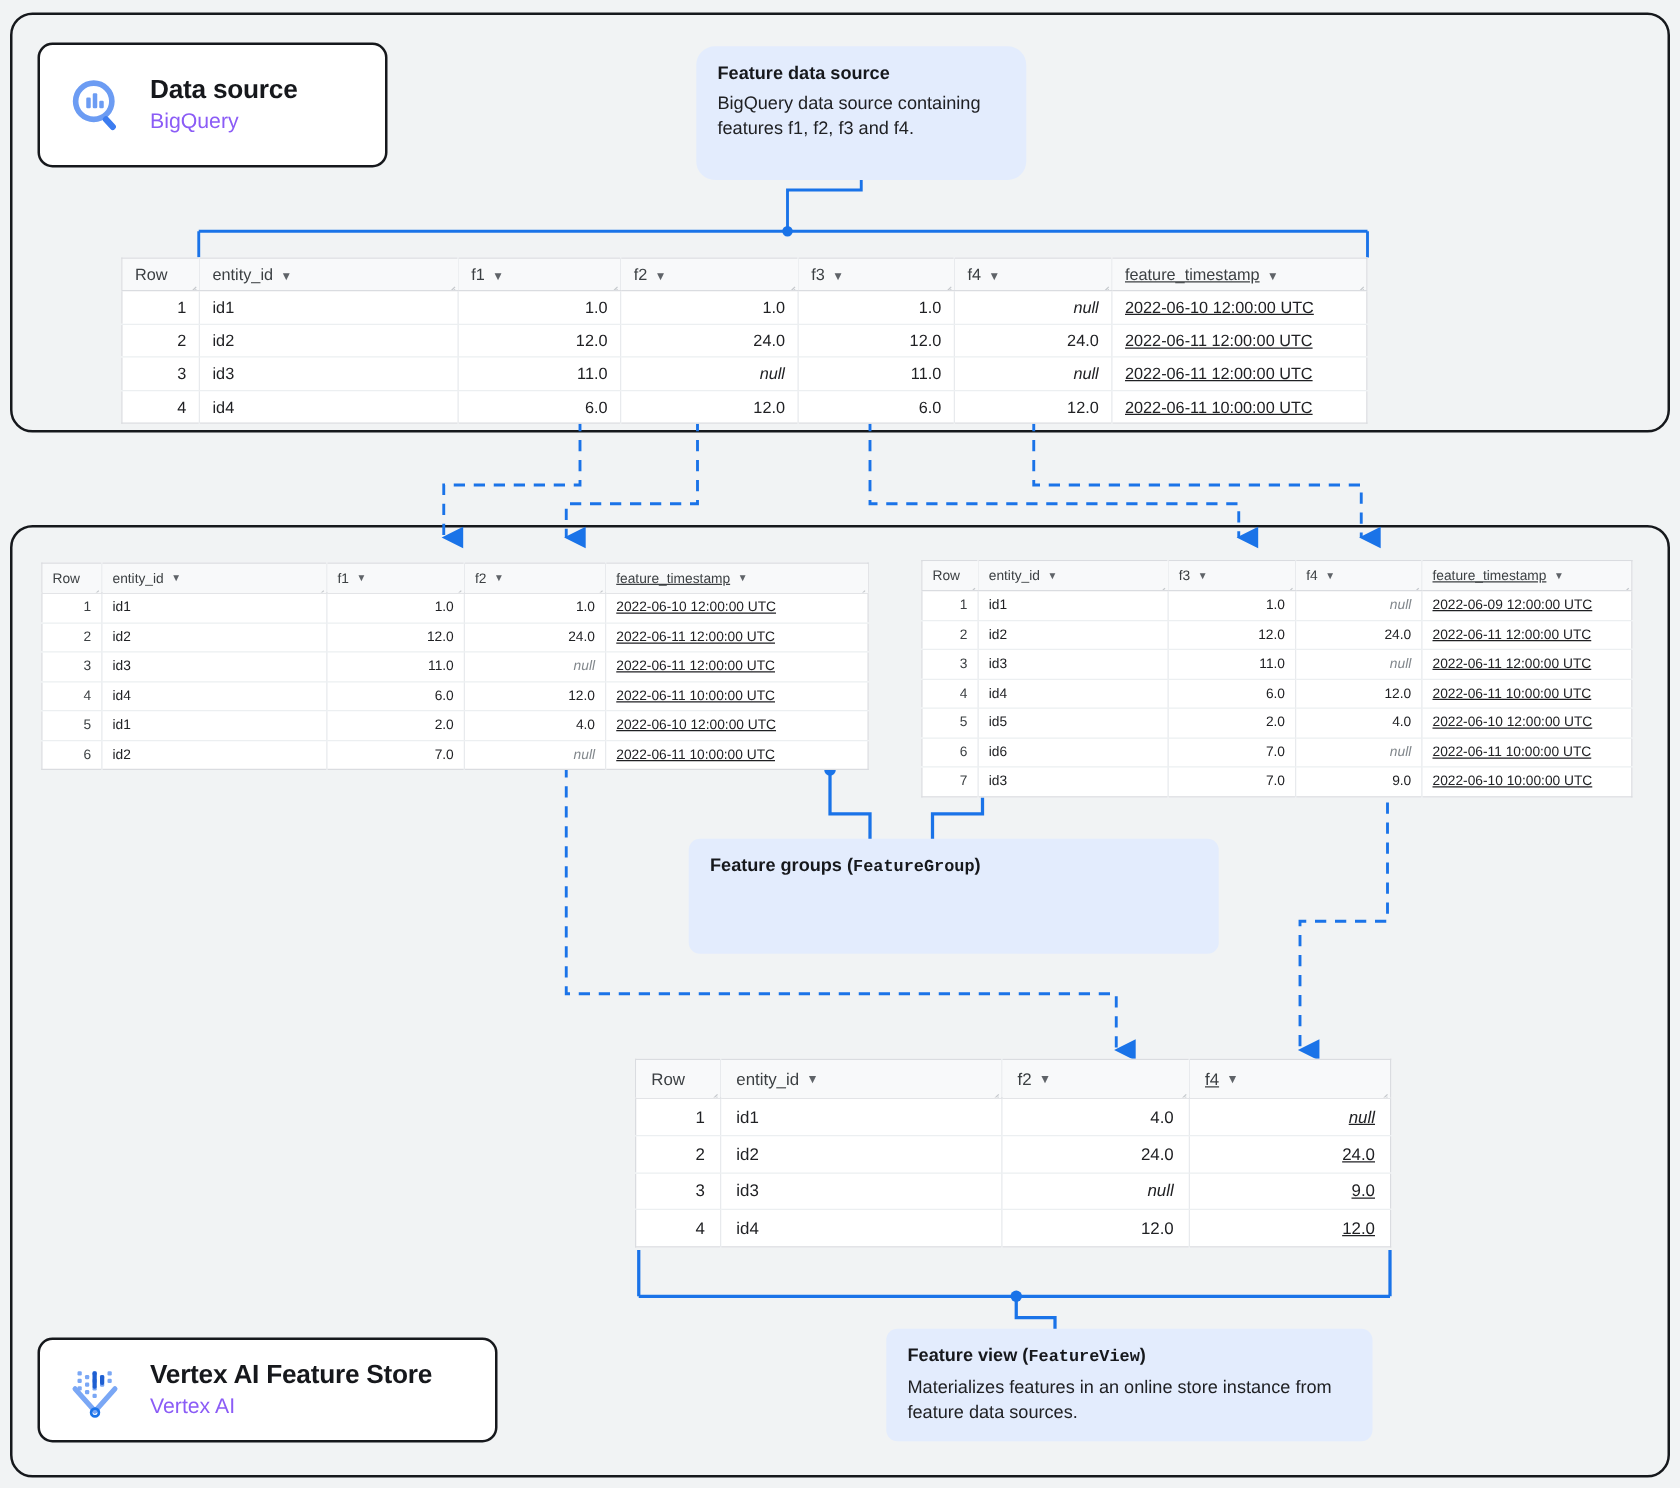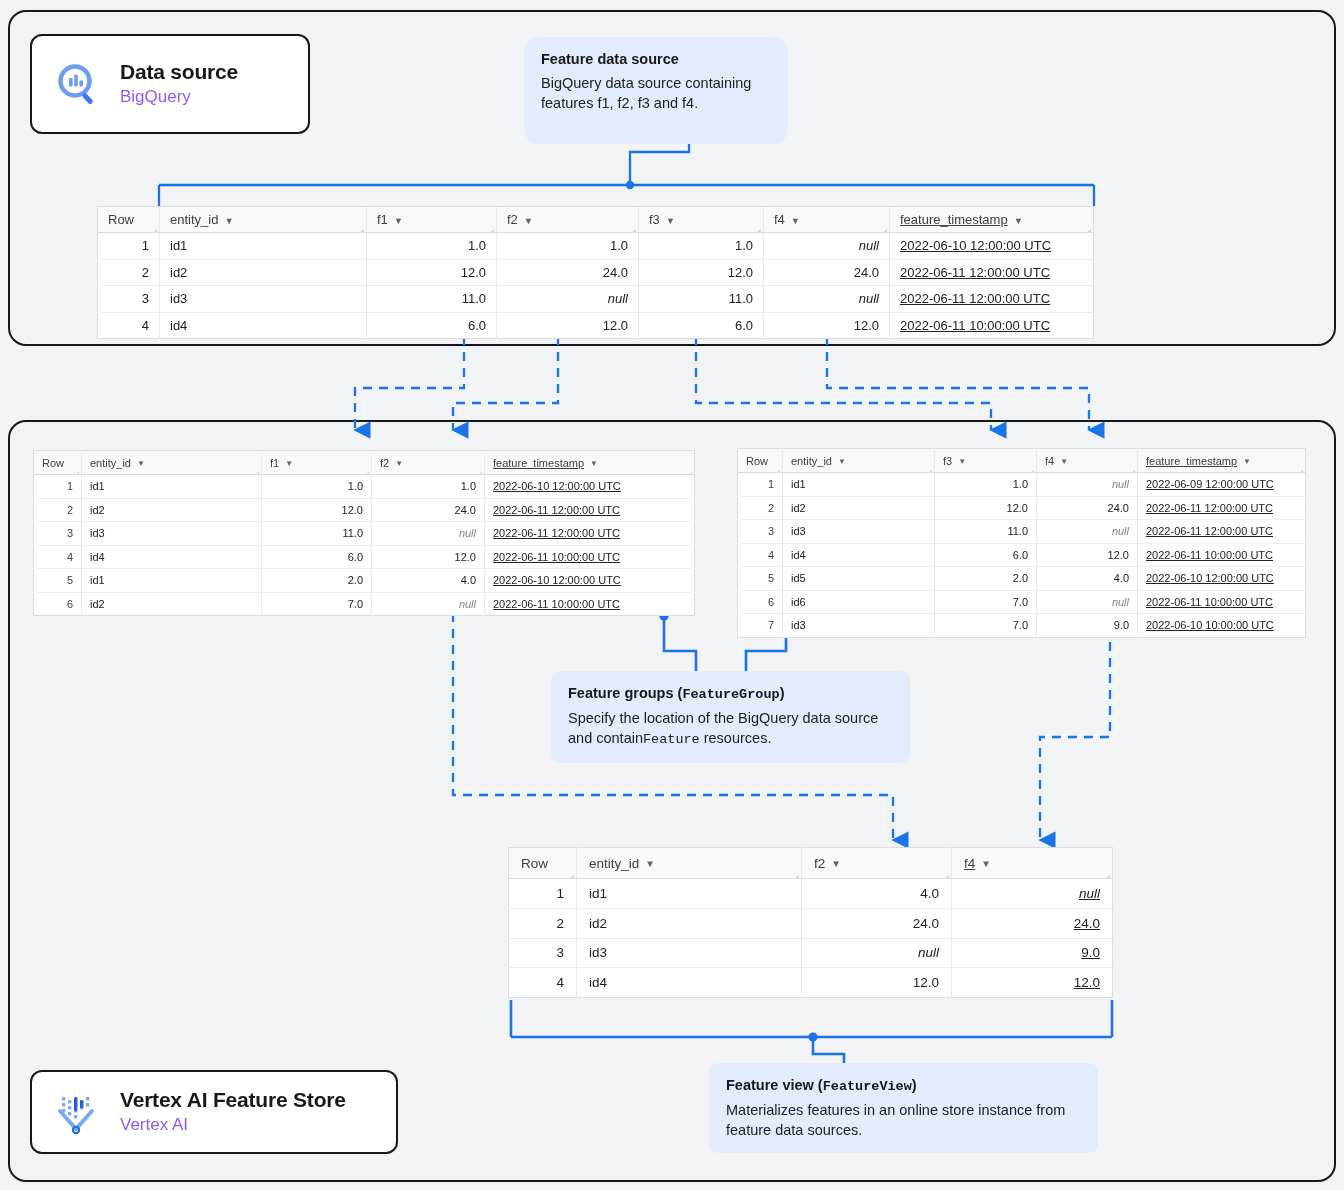--- a/index.html
+++ b/index.html
@@ -43,22 +43,22 @@
   .card-icon{flex:0 0 auto;width:52px;height:52px;display:flex;align-items:center;justify-content:center;}
 
   
   .callout{
     position:absolute;
     background:#e3ecfd;
     border-radius:9px;
     box-sizing:border-box;
     padding:14px 17px 15px 17px;
   }
-  #callout-fds{left:524px;top:37px;width:264px;height:107px;border-radius:15px;}
-  #callout-fg{left:551px;top:671px;width:359px;height:92px;}
+  #callout-fds{left:557px;top:37px;width:264px;height:107px;border-radius:15px;}
+  #callout-fg{left:551px;top:671px;width:424px;height:92px;}
   #callout-fv{left:709px;top:1063px;width:389px;height:90px;}
   .callout-title{font-size:14.5px;font-weight:bold;color:#16181c;margin-bottom:7px;letter-spacing:0px;}
   .callout-title .mono{font-size:13.5px;font-weight:bold;}
   .callout-body{font-size:14.5px;color:#202124;line-height:1.36;}
   .callout-body .mono{font-size:13.5px;}
 
   
   .dtable{
     position:absolute;
     background:#ffffff;
@@ -218,21 +218,20 @@
   </div>
 </div>
 
 <div class="callout" id="callout-fds">
   <div class="callout-title">Feature data source</div>
   <div class="callout-body">BigQuery data source containing features f1, f2, f3 and f4.</div>
 </div>
 
 <div class="callout" id="callout-fg">
   <div class="callout-title"><span>Feature groups (</span><span class="mono">FeatureGroup</span><span>)</span></div>
-  <div class="callout-body"><span>Specify the location of the BigQuery data source and contain</span><span class="mono">Feature</span><span> resources.</span></div>
 </div>
 
 <div class="callout" id="callout-fv">
   <div class="callout-title"><span>Feature view (</span><span class="mono">FeatureView</span><span>)</span></div>
   <div class="callout-body">Materializes features in an online store instance from feature data sources.</div>
 </div>
 
 <table class="dtable" id="tbl-source">
     <colgroup>
       <col style="width: 62px;">

